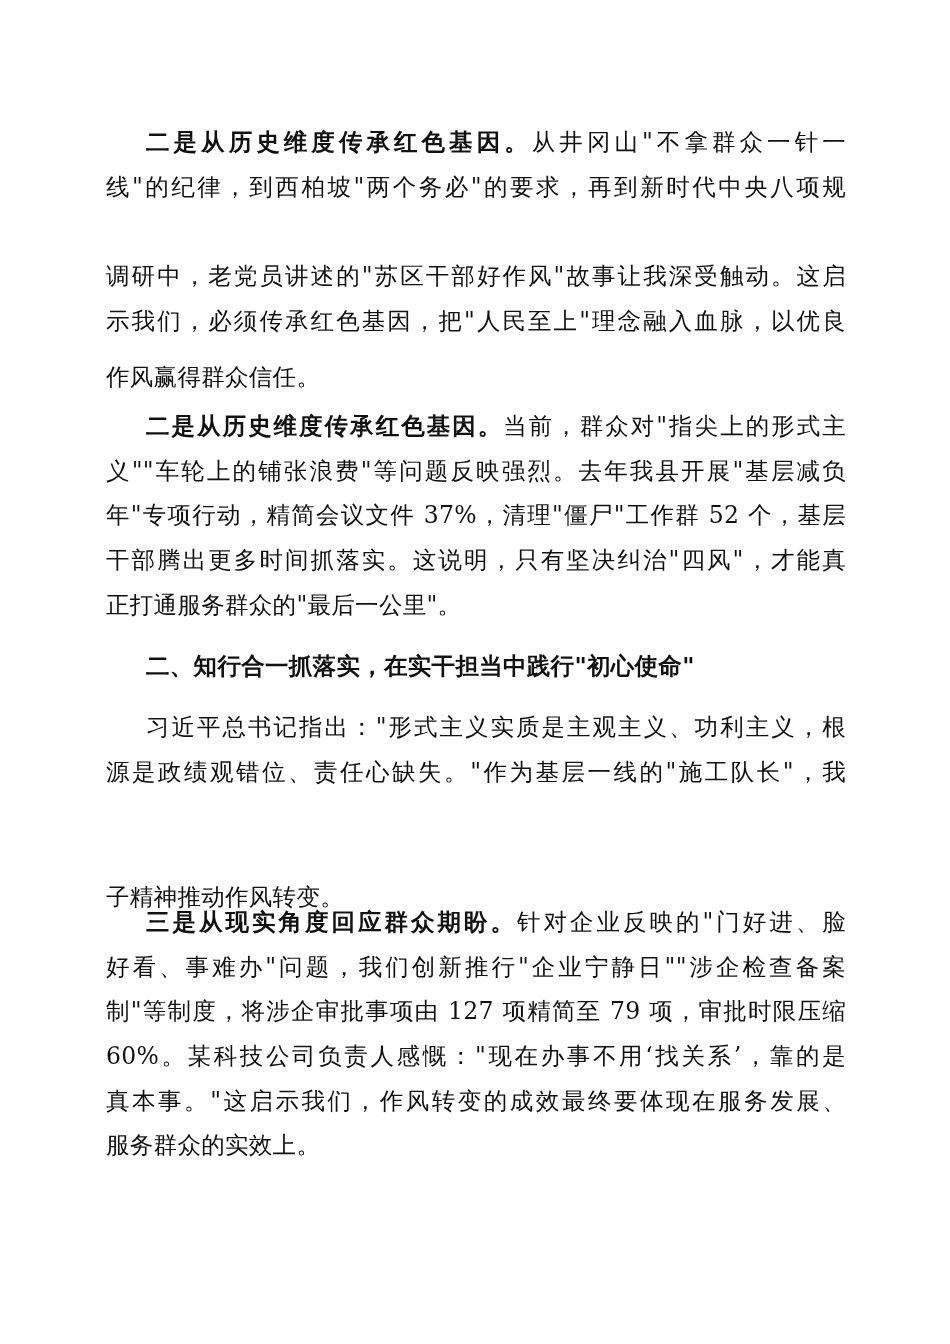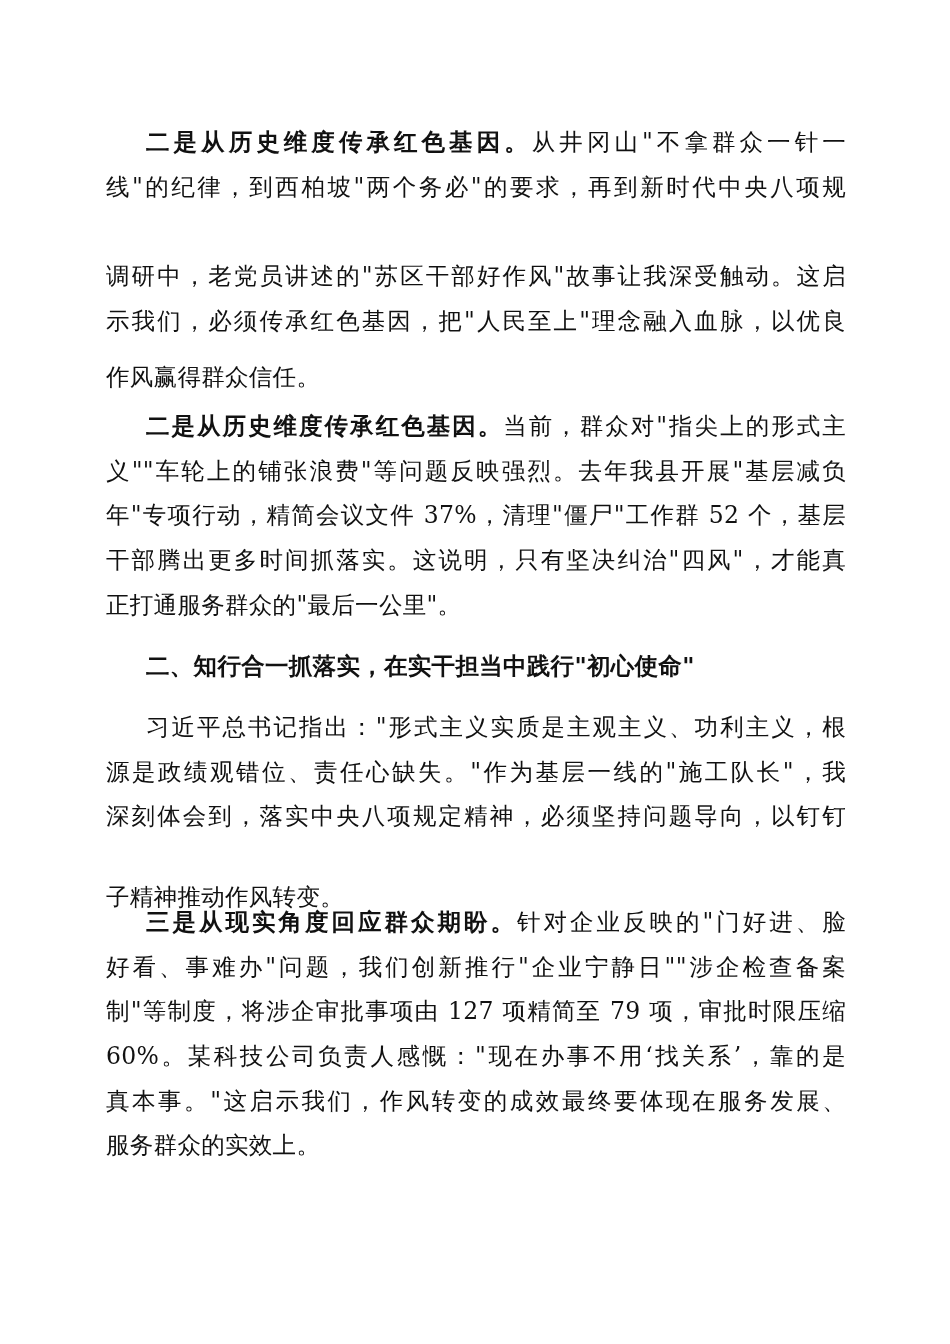--- a/index.html
+++ b/index.html
@@ -31,21 +31,20 @@
   <div class="line first" style="top:411px;"><span class="bold">二是从历史维度传承红色基因。</span><span>当前，群众对"指尖上的形式主</span></div>
   <div class="line" style="top:456px;">义""车轮上的铺张浪费"等问题反映强烈。去年我县开展"基层减负</div>
   <div class="line" style="top:500px;">年"专项行动，精简会议文件 37%，清理"僵尸"工作群 52 个，基层</div>
   <div class="line" style="top:545px;">干部腾出更多时间抓落实。这说明，只有坚决纠治"四风"，才能真</div>
   <div class="line last" style="top:590px;">正打通服务群众的"最后一公里"。</div>
 
   <div class="line first heading" style="top:651px;">二、知行合一抓落实，在实干担当中践行"初心使命"</div>
 
   <div class="line first" style="top:712px;">习近平总书记指出："形式主义实质是主观主义、功利主义，根</div>
   <div class="line" style="top:757px;">源是政绩观错位、责任心缺失。"作为基层一线的"施工队长"，我</div>
-  <div class="line" style="top:801px;">深刻体会到，落实中央八项规定精神，必须坚持问题导向，以钉钉</div>
   <div class="line last" style="top:846px;margin-top:36px;">子精神推动作风转变。</div>
 
   <div class="line first" style="top:907px;"><span class="bold">三是从现实角度回应群众期盼。</span><span>针对企业反映的"门好进、脸</span></div>
   <div class="line" style="top:952px;">好看、事难办"问题，我们创新推行"企业宁静日""涉企检查备案</div>
   <div class="line" style="top:996px;">制"等制度，将涉企审批事项由 127 项精简至 79 项，审批时限压缩</div>
   <div class="line" style="top:1041px;">60%。某科技公司负责人感慨："现在办事不用‘找关系’，靠的是</div>
   <div class="line" style="top:1086px;">真本事。"这启示我们，作风转变的成效最终要体现在服务发展、</div>
   <div class="line last" style="top:1130px;">服务群众的实效上。</div>
 
 </div>

